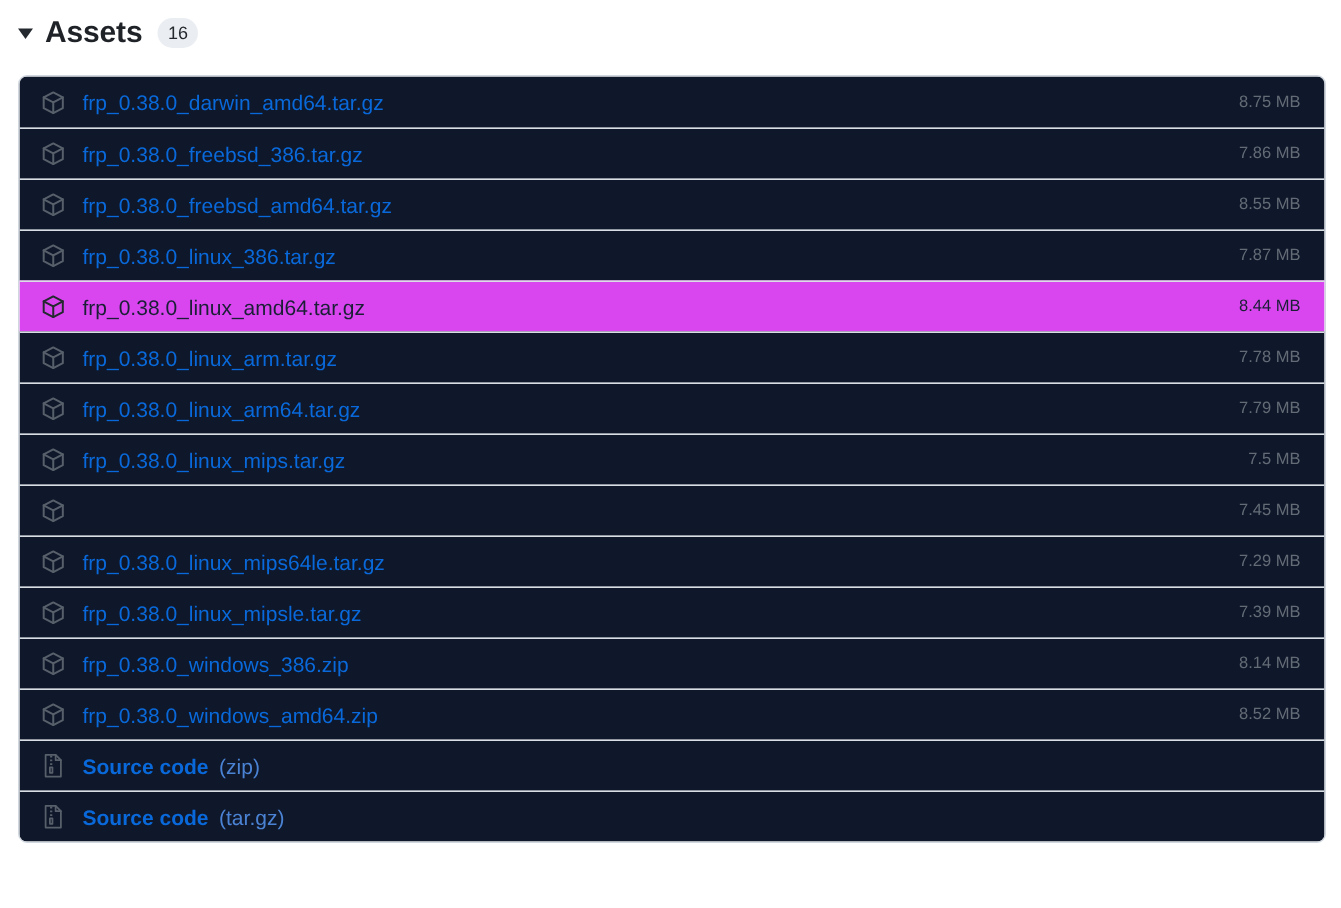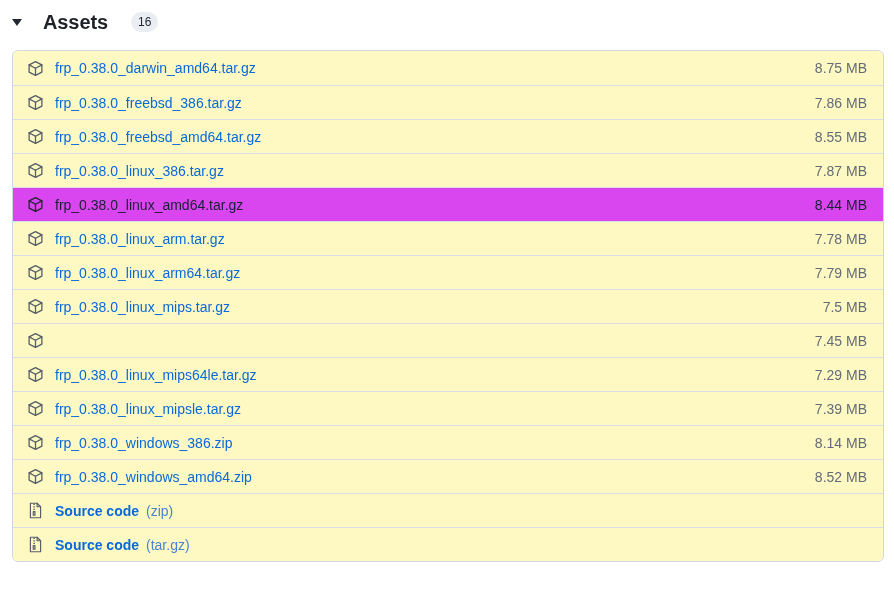--- a/index.html
+++ b/index.html
@@ -12,21 +12,21 @@
     height: 605px;
     font-family: "Liberation Sans", sans-serif;
     -webkit-font-smoothing: antialiased;
     overflow: hidden;
   }
 
   
   .assets-header {
     display: flex;
     align-items: center;
-    gap: 20px;
+    gap: 7px;
     padding: 10px 0 0 12px;
     height: 34px;
     box-sizing: border-box;
   }
   .disclosure-triangle {
     width: 0;
     height: 0;
     border-left: 5.5px solid transparent;
     border-right: 5.5px solid transparent;
     border-top: 7px solid #24292f;
@@ -69,21 +69,21 @@
     background: #ffffff;
     overflow: hidden;
   }
   .asset-row {
     display: flex;
     align-items: center;
     height: 34px;
     box-sizing: border-box;
     padding: 0 16px 0 14px;
     border-top: 1px solid #d8dee4;
-    background: #fef9c3;
+    background: #0f172a;
   }
   .asset-row:first-child {
     border-top: none;
   }
   .asset-row.highlighted {
     background: #d946ef;
   }
 
   .asset-icon {
     flex: 0 0 auto;
@@ -117,21 +117,21 @@
 
   .asset-suffix {
     font-size: 14px;
     color: #4b83d4;
     margin-left: 7px;
     line-height: 1;
   }
 
   .asset-size {
     margin-left: auto;
-    font-size: 14px;
+    font-size: 11px;
     color: #636c76;
     white-space: nowrap;
     line-height: 1;
   }
   .asset-row.highlighted .asset-size {
     color: #1a1f36;
     text-align: center;
   }
 </style>
 </head>

